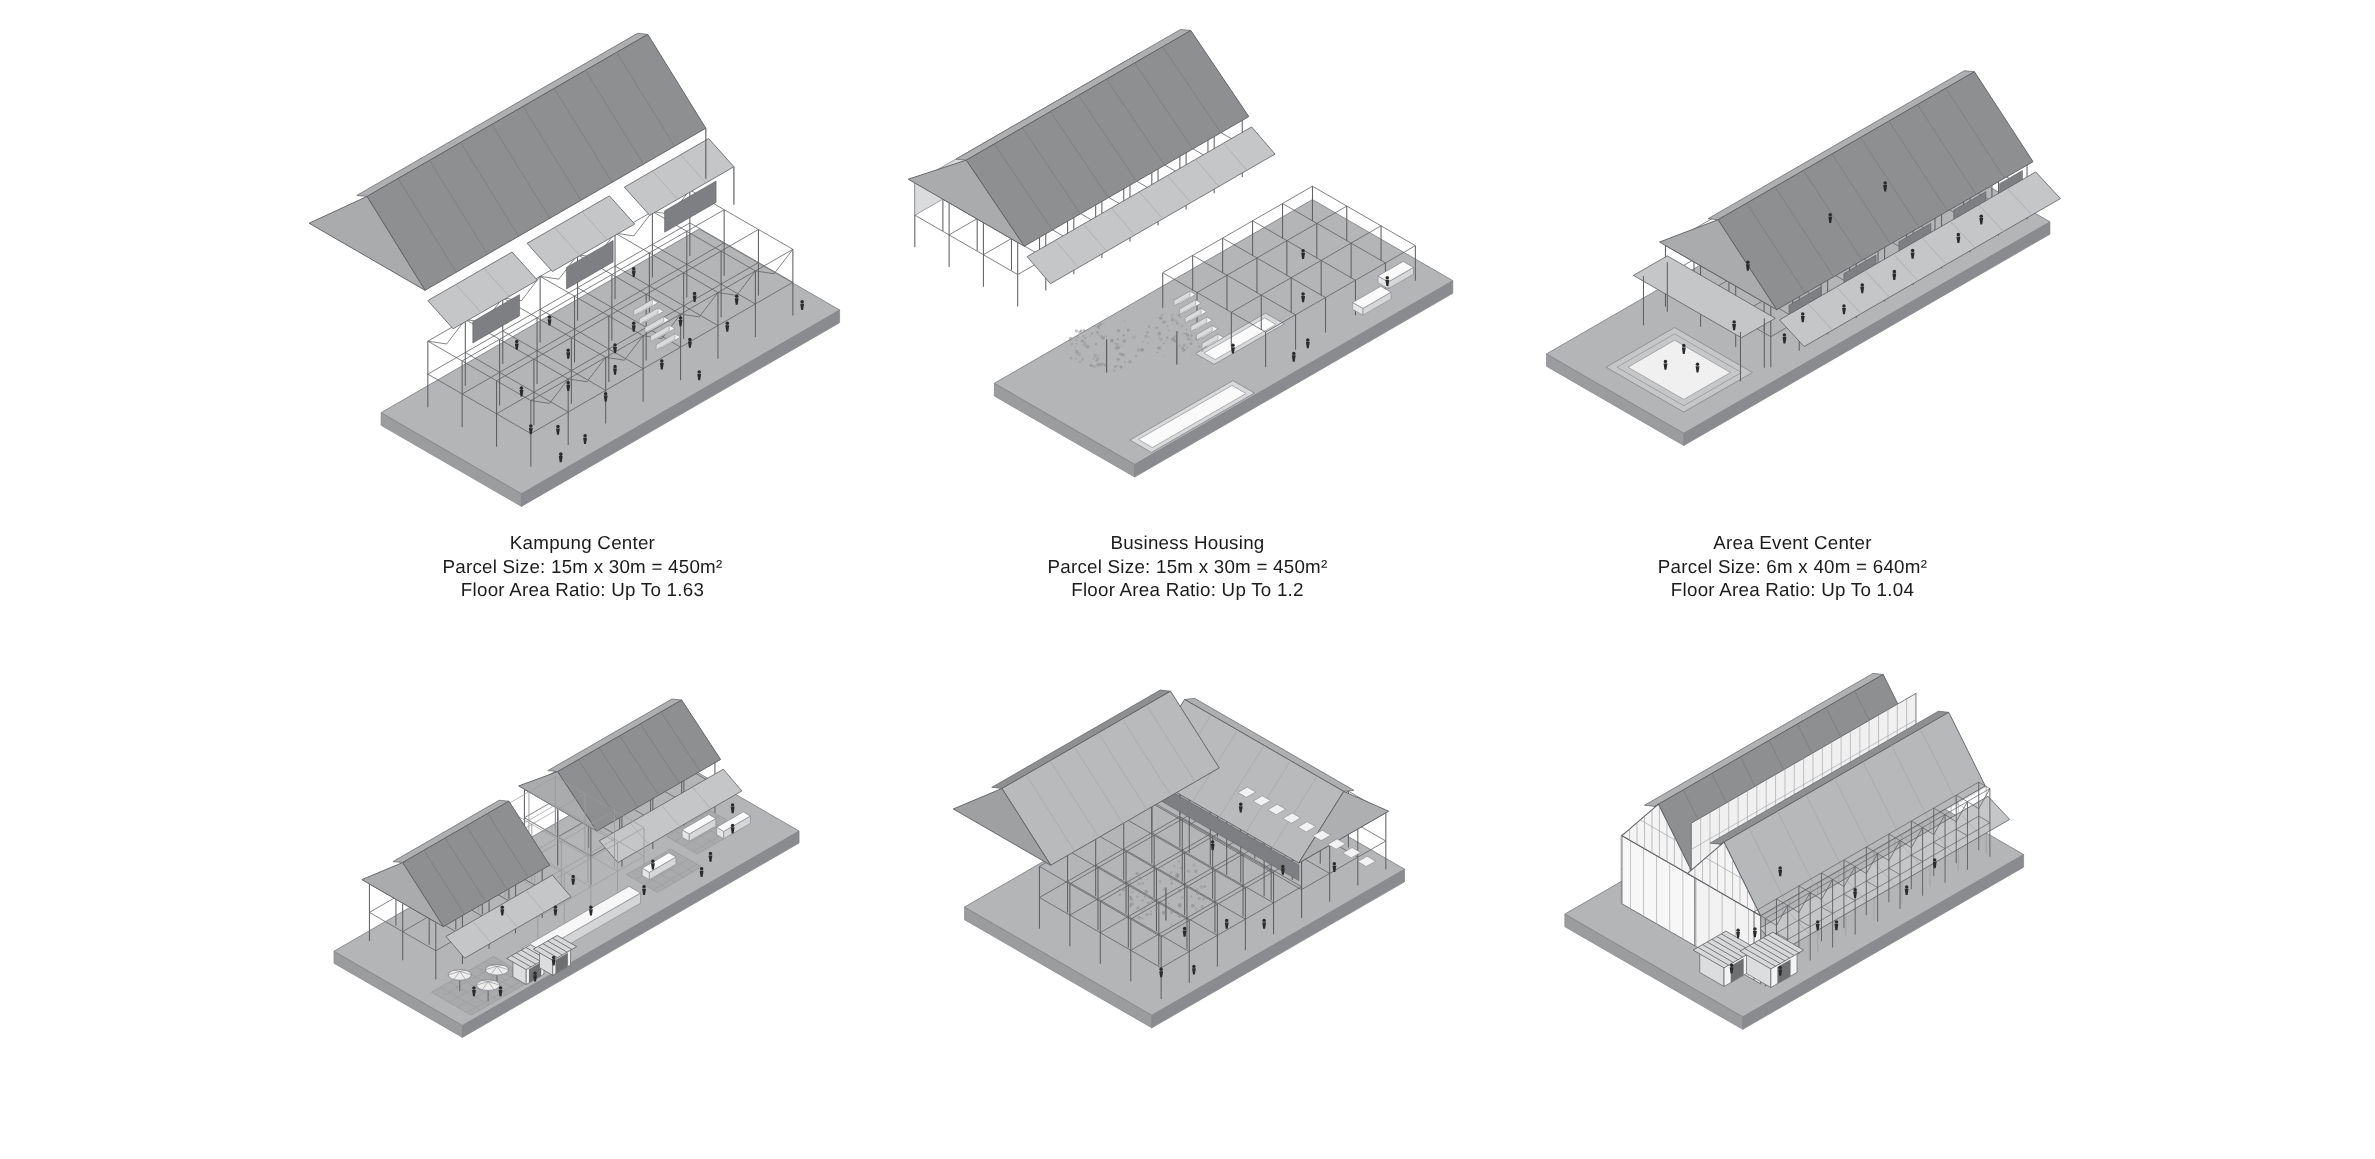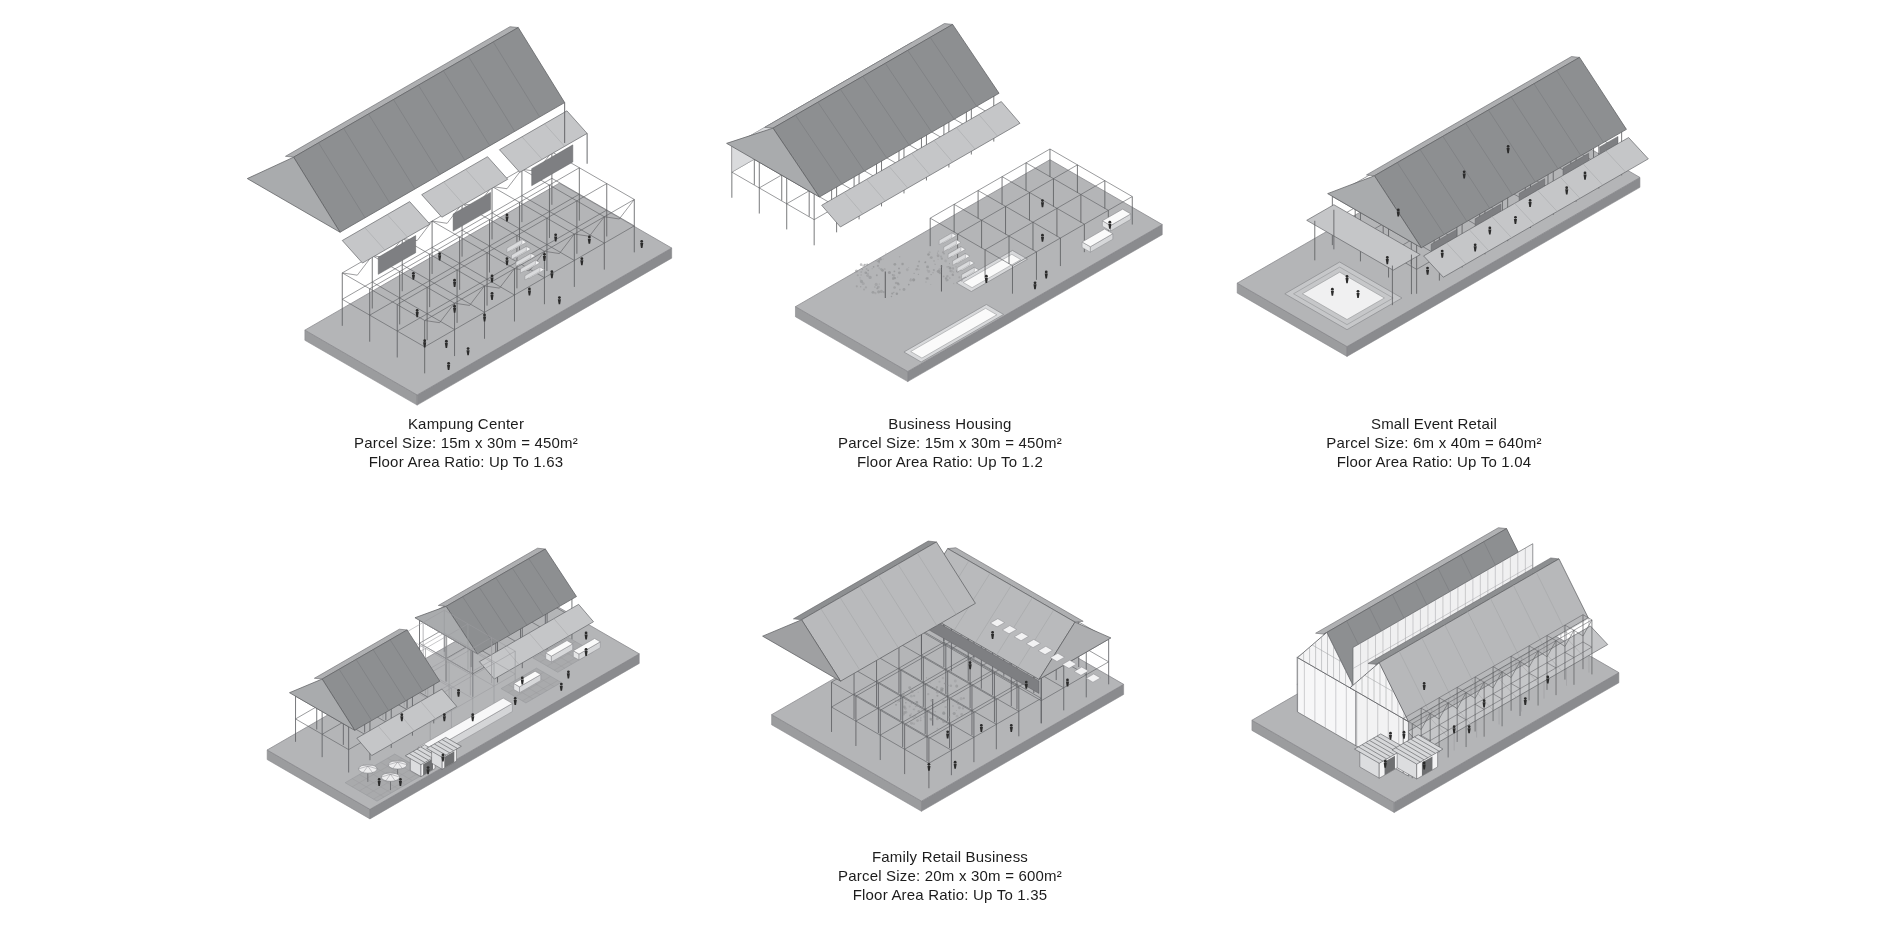--- a/index.html
+++ b/index.html
@@ -10,21 +10,21 @@
   }
   .sheet{width:1900px;height:927px;}
   .grid{
     width:1452px;margin:0 auto;padding-top:6px;
     display:grid;grid-template-columns:repeat(3,1fr);
   }
   figure.cell{margin:0;display:flex;flex-direction:column;align-items:center;}
   .illus{display:block;overflow:visible;}
   .row1 .illus{height:404px;width:auto;}
   .row2 .illus{height:372px;width:auto;}
-  figcaption{margin-top:4px;text-align:center;color:#1c1c1c;}
+  figcaption{margin-top:15px;text-align:center;color:#1c1c1c;}
   figcaption .t,figcaption .s{font-size:15px;line-height:19px;letter-spacing:.2px;}
 </style>
 </head>
 <body style="background: rgb(255, 255, 255);">
 
 <main class="sheet">
   <section class="grid">
 
     <figure class="cell row1">
       <svg id="b0" class="illus" viewBox="0 0 480 430" preserveAspectRatio="xMidYMid meet">
@@ -647,21 +647,21 @@
           <polygon points="188.1,269.4 191.4,269.4 190.6,274.8 189.0,274.8" fill="#2b2b2b"></polygon>
           <circle cx="189.8" cy="267.7" r="1.5" fill="#2b2b2b"></circle>
           <polygon points="199.8,218.7 203.1,218.7 202.3,224.1 200.6,224.1" fill="#2b2b2b"></polygon>
           <circle cx="201.5" cy="217.0" r="1.5" fill="#2b2b2b"></circle>
           <polygon points="270.0,178.2 273.3,178.2 272.4,183.6 270.8,183.6" fill="#2b2b2b"></polygon>
           <circle cx="271.6" cy="176.5" r="1.5" fill="#2b2b2b"></circle>
           <polygon points="316.7,151.2 320.0,151.2 319.2,156.6 317.6,156.6" fill="#2b2b2b"></polygon>
           <circle cx="318.4" cy="149.5" r="1.5" fill="#2b2b2b"></circle>
         </svg>
       <figcaption>
-        <div class="t">Small Event Retail</div>
+        <div class="t">Area Event Center</div>
         <div class="s">Parcel Size: 6m x 40m = 640m²</div>
         <div class="s">Floor Area Ratio: Up To 1.04</div>
       </figcaption>
     </figure>
 
     <figure class="cell row2">
       <svg id="b3" class="illus" viewBox="0 0 480 400" preserveAspectRatio="xMidYMid meet">
           <polygon points="26.0,300.0 136.5,363.8 136.5,374.1 26.0,310.3" fill="#9b9c9e" stroke="#85868a" stroke-width="0.6" stroke-linejoin="round"></polygon>
           <polygon points="136.5,363.8 426.1,196.6 426.1,206.9 136.5,374.1" fill="#8a8b8e" stroke="#85868a" stroke-width="0.6" stroke-linejoin="round"></polygon>
           <polygon points="26.0,300.0 315.6,132.8 426.1,196.6 136.5,363.8" fill="#b4b5b7" stroke="#85868a" stroke-width="0.8" stroke-linejoin="round"></polygon>
@@ -1128,25 +1128,20 @@
           <polygon points="80.2,160.0 225.2,76.3 216.3,75.3 71.4,159.0" fill="#8d8f91" stroke="#5f6063" stroke-width="0.6" stroke-linejoin="round"></polygon>
           <polygon points="80.2,160.0 225.2,76.3 267.1,142.3 122.1,226.0" fill="#b9babc" stroke="#5f6063" stroke-width="0.8" stroke-linejoin="round"></polygon>
           <line x1="100.9" y1="148.0" x2="142.8" y2="214.1" stroke="#a6a7a9" stroke-width="0.7"></line>
           <line x1="121.6" y1="136.1" x2="163.5" y2="202.1" stroke="#a6a7a9" stroke-width="0.7"></line>
           <line x1="142.3" y1="124.1" x2="184.2" y2="190.1" stroke="#a6a7a9" stroke-width="0.7"></line>
           <line x1="163.1" y1="112.2" x2="204.9" y2="178.2" stroke="#a6a7a9" stroke-width="0.7"></line>
           <line x1="183.8" y1="100.2" x2="225.6" y2="166.2" stroke="#a6a7a9" stroke-width="0.7"></line>
           <line x1="204.5" y1="88.2" x2="246.4" y2="154.3" stroke="#a6a7a9" stroke-width="0.7"></line>
           <polygon points="80.2,160.0 122.1,226.0 38.3,177.6" fill="#9fa0a2" stroke="#5f6063" stroke-width="0.8" stroke-linejoin="round"></polygon>
         </svg>
-      <figcaption>
-        <div class="t">Family Retail Business</div>
-        <div class="s">Parcel Size: 20m x 30m = 600m²</div>
-        <div class="s">Floor Area Ratio: Up To 1.35</div>
-      </figcaption>
     </figure>
 
     <figure class="cell row2">
       <svg id="b5" class="illus" viewBox="0 0 480 400" preserveAspectRatio="xMidYMid meet">
           <polygon points="44.0,268.0 197.0,356.4 197.0,367.2 44.0,278.9" fill="#9b9c9e" stroke="#85868a" stroke-width="0.6" stroke-linejoin="round"></polygon>
           <polygon points="197.0,356.4 438.6,216.8 438.6,227.7 197.0,367.2" fill="#8a8b8e" stroke="#85868a" stroke-width="0.6" stroke-linejoin="round"></polygon>
           <polygon points="44.0,268.0 285.6,128.5 438.6,216.8 197.0,356.4" fill="#b4b5b7" stroke="#85868a" stroke-width="0.8" stroke-linejoin="round"></polygon>
           <line x1="92.3" y1="229.4" x2="285.6" y2="117.8" stroke="#9b9c9f" stroke-width="0.44999999999999996"></line>
           <line x1="122.5" y1="246.8" x2="315.8" y2="135.2" stroke="#9b9c9f" stroke-width="0.44999999999999996"></line>
           <line x1="152.7" y1="264.3" x2="346.0" y2="152.7" stroke="#9b9c9f" stroke-width="0.44999999999999996"></line>

